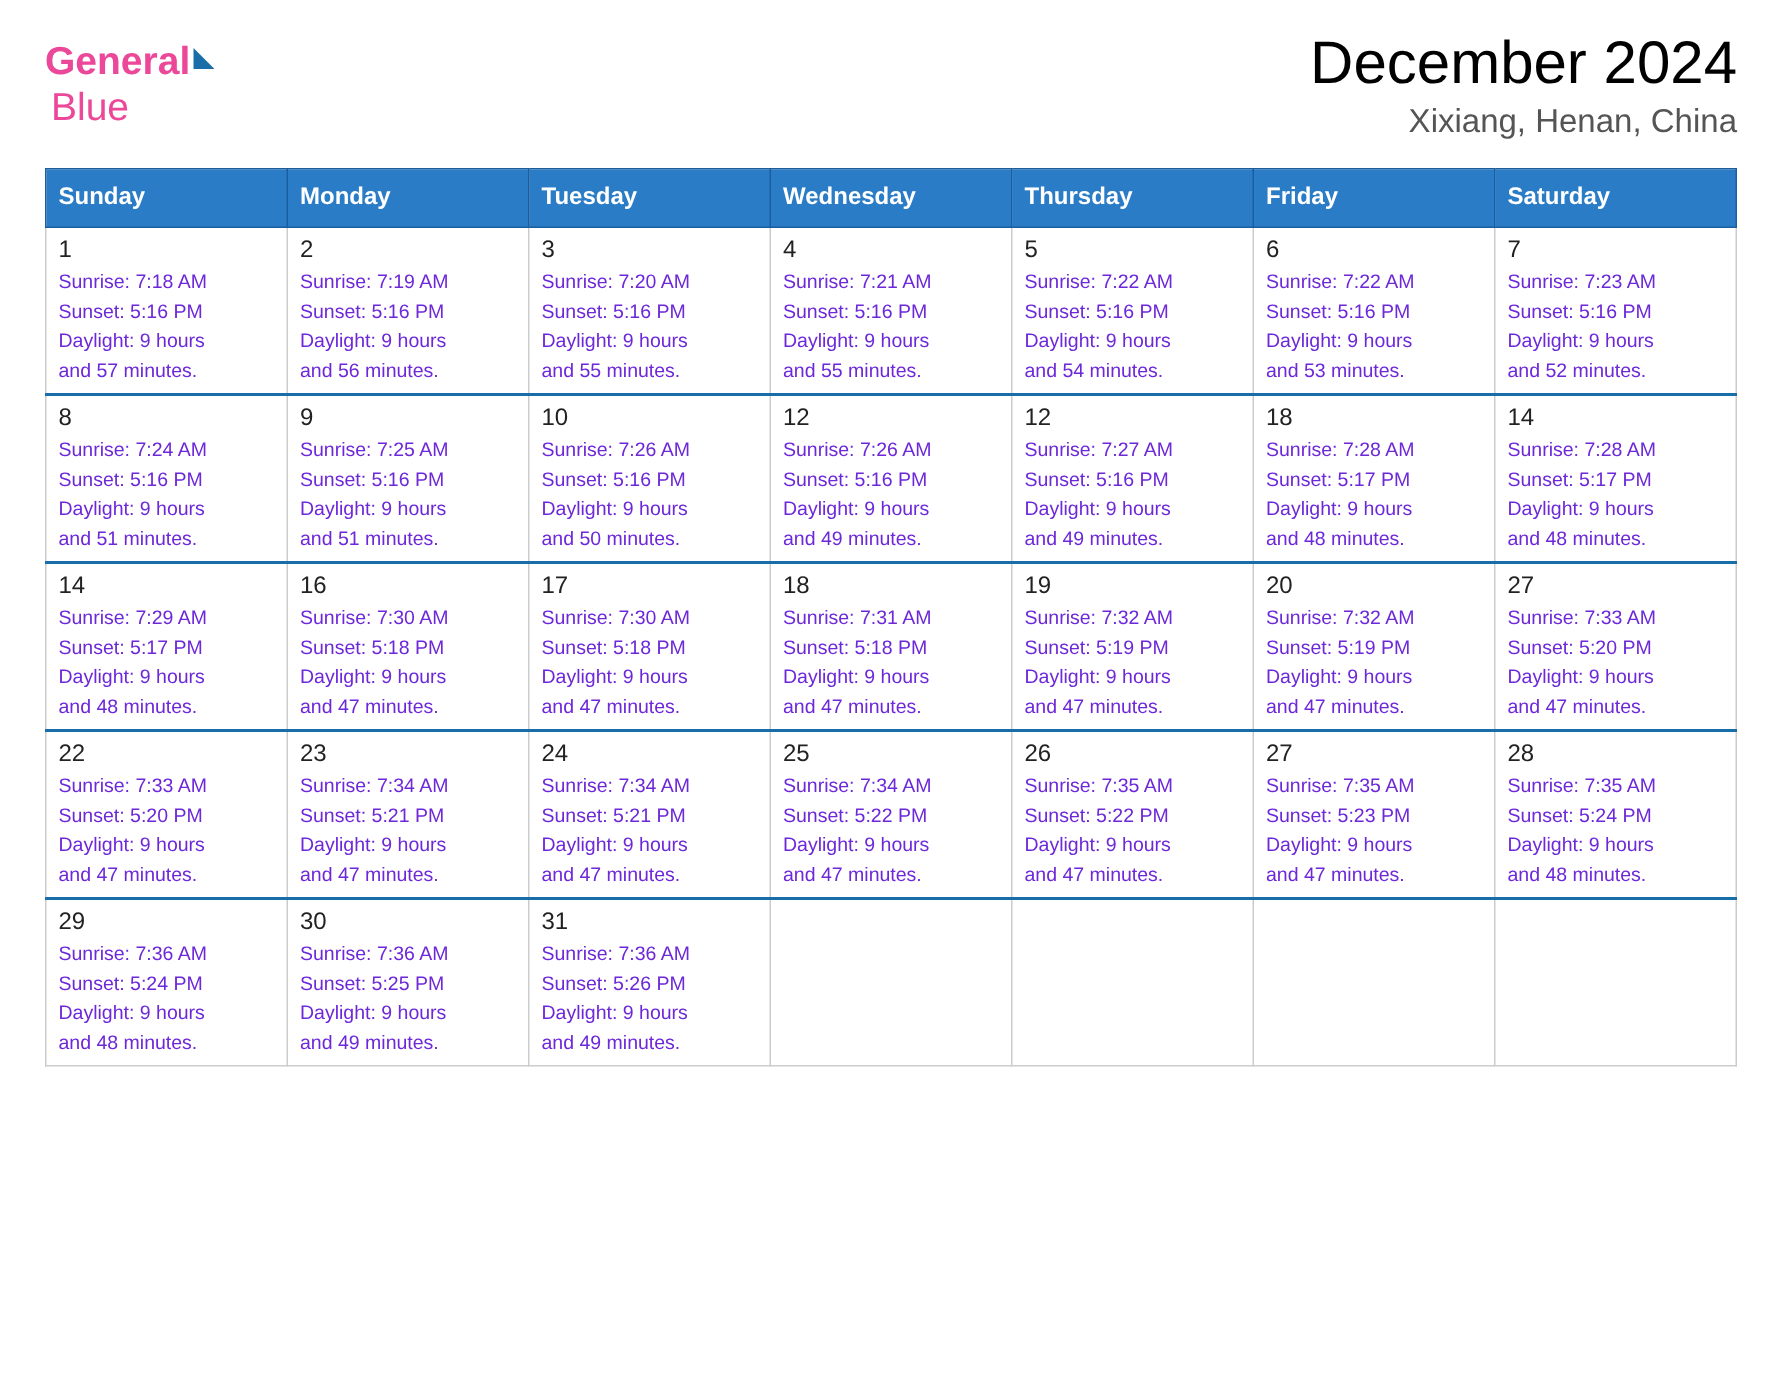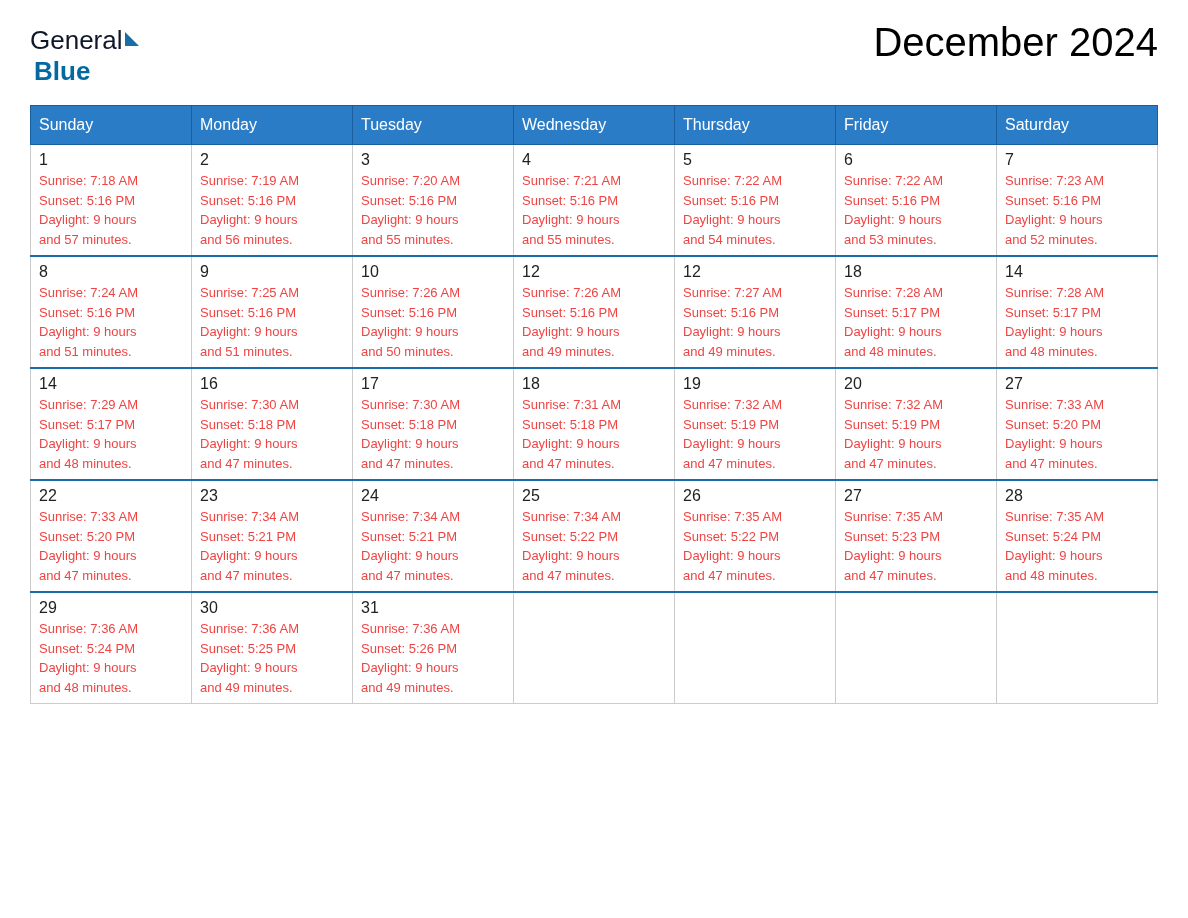--- a/index.html
+++ b/index.html
@@ -16,38 +16,38 @@
       align-items: flex-start;
       margin-bottom: 18px;
     }
     .logo {
       display: flex;
       align-items: center;
       margin-top: 5px;
     }
     .logo-text-general {
       font-size: 26px;
-      font-weight: normal;
-      color: #0f172a;
+      font-weight: bold;
+      color: #ec4899;
     }
     .logo-triangle {
       width: 0;
       height: 0;
       border-left: 14px solid #1a6ea8;
       border-top: 14px solid transparent;
       border-bottom: 0px solid transparent;
       display: inline-block;
       margin-left: 2px;
       vertical-align: middle;
       margin-top: -4px;
     }
     .logo-blue {
       font-size: 26px;
-      font-weight: bold;
-      color: #0369a1;
+      font-weight: normal;
+      color: #ec4899;
     }
     .title-block {
       text-align: right;
     }
     .title-block h1 {
       font-size: 40px;
       font-weight: normal;
       color: #000000;
       line-height: 1.1;
     }
@@ -58,21 +58,21 @@
     }
     table {
       width: 100%;
       border-collapse: collapse;
       table-layout: fixed;
     }
     thead tr th {
       background-color: #2a7cc7;
       color: #fff;
       font-size: 16px;
-      font-weight: normal;
+      font-weight: bold;
       padding: 10px 8px;
       text-align: left;
       border: 1px solid #1a5ea0;
     }
     tbody tr td {
       border: 1px solid #ccc;
       vertical-align: top;
       padding: 6px 8px;
       font-size: 13.5px;
       color: #333;
@@ -82,21 +82,21 @@
       border-bottom: 2px solid #1a6ea8;
     }
     .day-num {
       font-size: 16px;
       font-weight: normal;
       color: #222;
       margin-bottom: 2px;
     }
     .day-info {
       font-size: 13px;
-      color: #ef4444;
+      color: #6d28d9;
       line-height: 1.5;
     }
     .empty-cell {
       background: #fff;
     }
     tbody tr:last-child {
       border-bottom: none;
     }
     td.empty-cell {
       background: #fff;
@@ -112,20 +112,21 @@
           <span class="logo-text-general">General</span>
           <span class="logo-triangle"></span>
         </div>
         <div style="display: flex;">
           <span class="logo-blue" style="margin-left: 4px;">Blue</span>
         </div>
       </div>
     </div>
   <div class="title-block">
     <h1>December 2024</h1>
+    <div class="subtitle">Xixiang, Henan, China</div>
   </div>
 </div>
 
 <table>
   <thead>
     <tr>
       <th>Sunday</th>
       <th>Monday</th>
       <th>Tuesday</th>
       <th>Wednesday</th>

